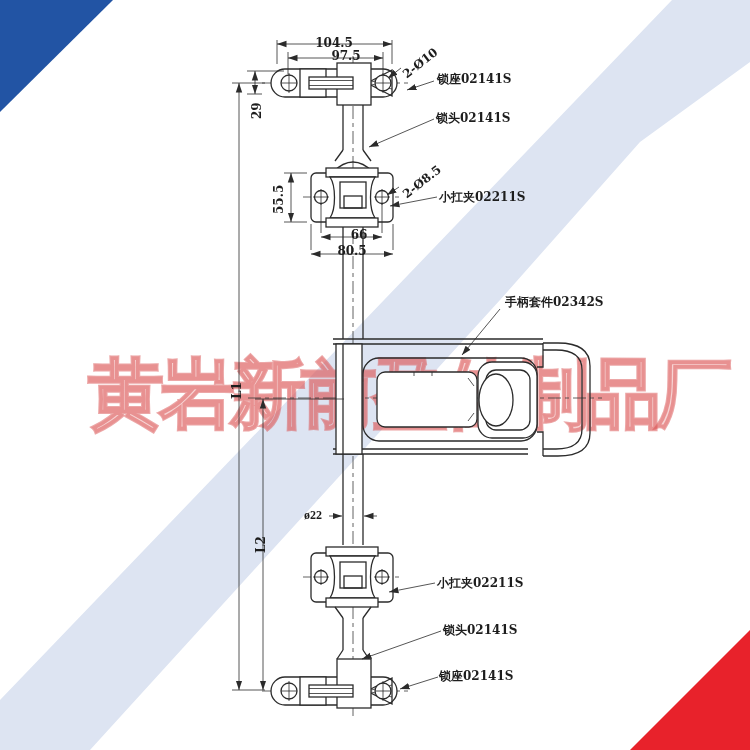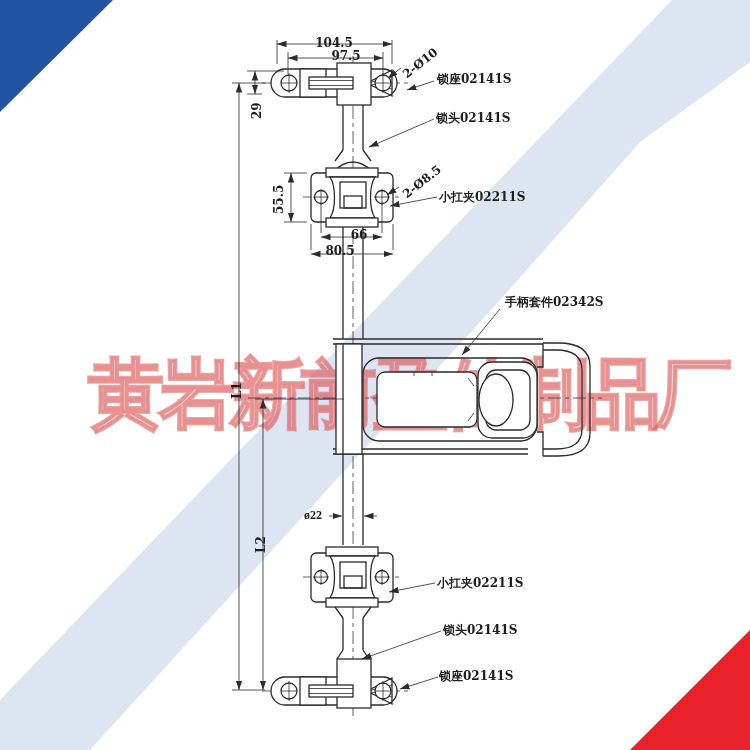--- a/index.html
+++ b/index.html
@@ -166,21 +166,21 @@
     </g>
   </svg>
 
   <span class="txt ctr" style="left:334px;top:36px;">104.5</span>
   <span class="txt ctr" style="left:346px;top:49px;">97.5</span>
   <span class="txt rot90" style="left:250px;top:119px;">29</span>
   <span class="txt rot38" style="left:400px;top:70px;">2-Ø10</span>
   <span class="txt rot90" style="left:272px;top:214px;">55.5</span>
   <span class="txt rot38" style="left:400px;top:190px;">2-Ø8.5</span>
   <span class="txt ctr" style="left:359px;top:228px;">66</span>
-  <span class="txt ctr" style="left:340px;top:244px;">80.5</span>
+  <span class="txt ctr" style="left:352px;top:244px;">80.5</span>
   <span class="txt rot90" style="left:230px;top:399px;">L1</span>
   <span class="txt" style="left:304px;top:508px;font-family:Liberation Serif, serif;">ø22</span>
   <span class="txt rot90" style="left:254px;top:553px;">L2</span>
 
   <span class="txt" style="left:437px;top:72px;">锁座02141S</span>
   <span class="txt" style="left:436px;top:111px;">锁头02141S</span>
   <span class="txt" style="left:439px;top:190px;">小扛夹02211S</span>
   <span class="txt" style="left:505px;top:295px;">手柄套件02342S</span>
   <span class="txt" style="left:437px;top:576px;">小扛夹02211S</span>
   <span class="txt" style="left:443px;top:623px;">锁头02141S</span>

